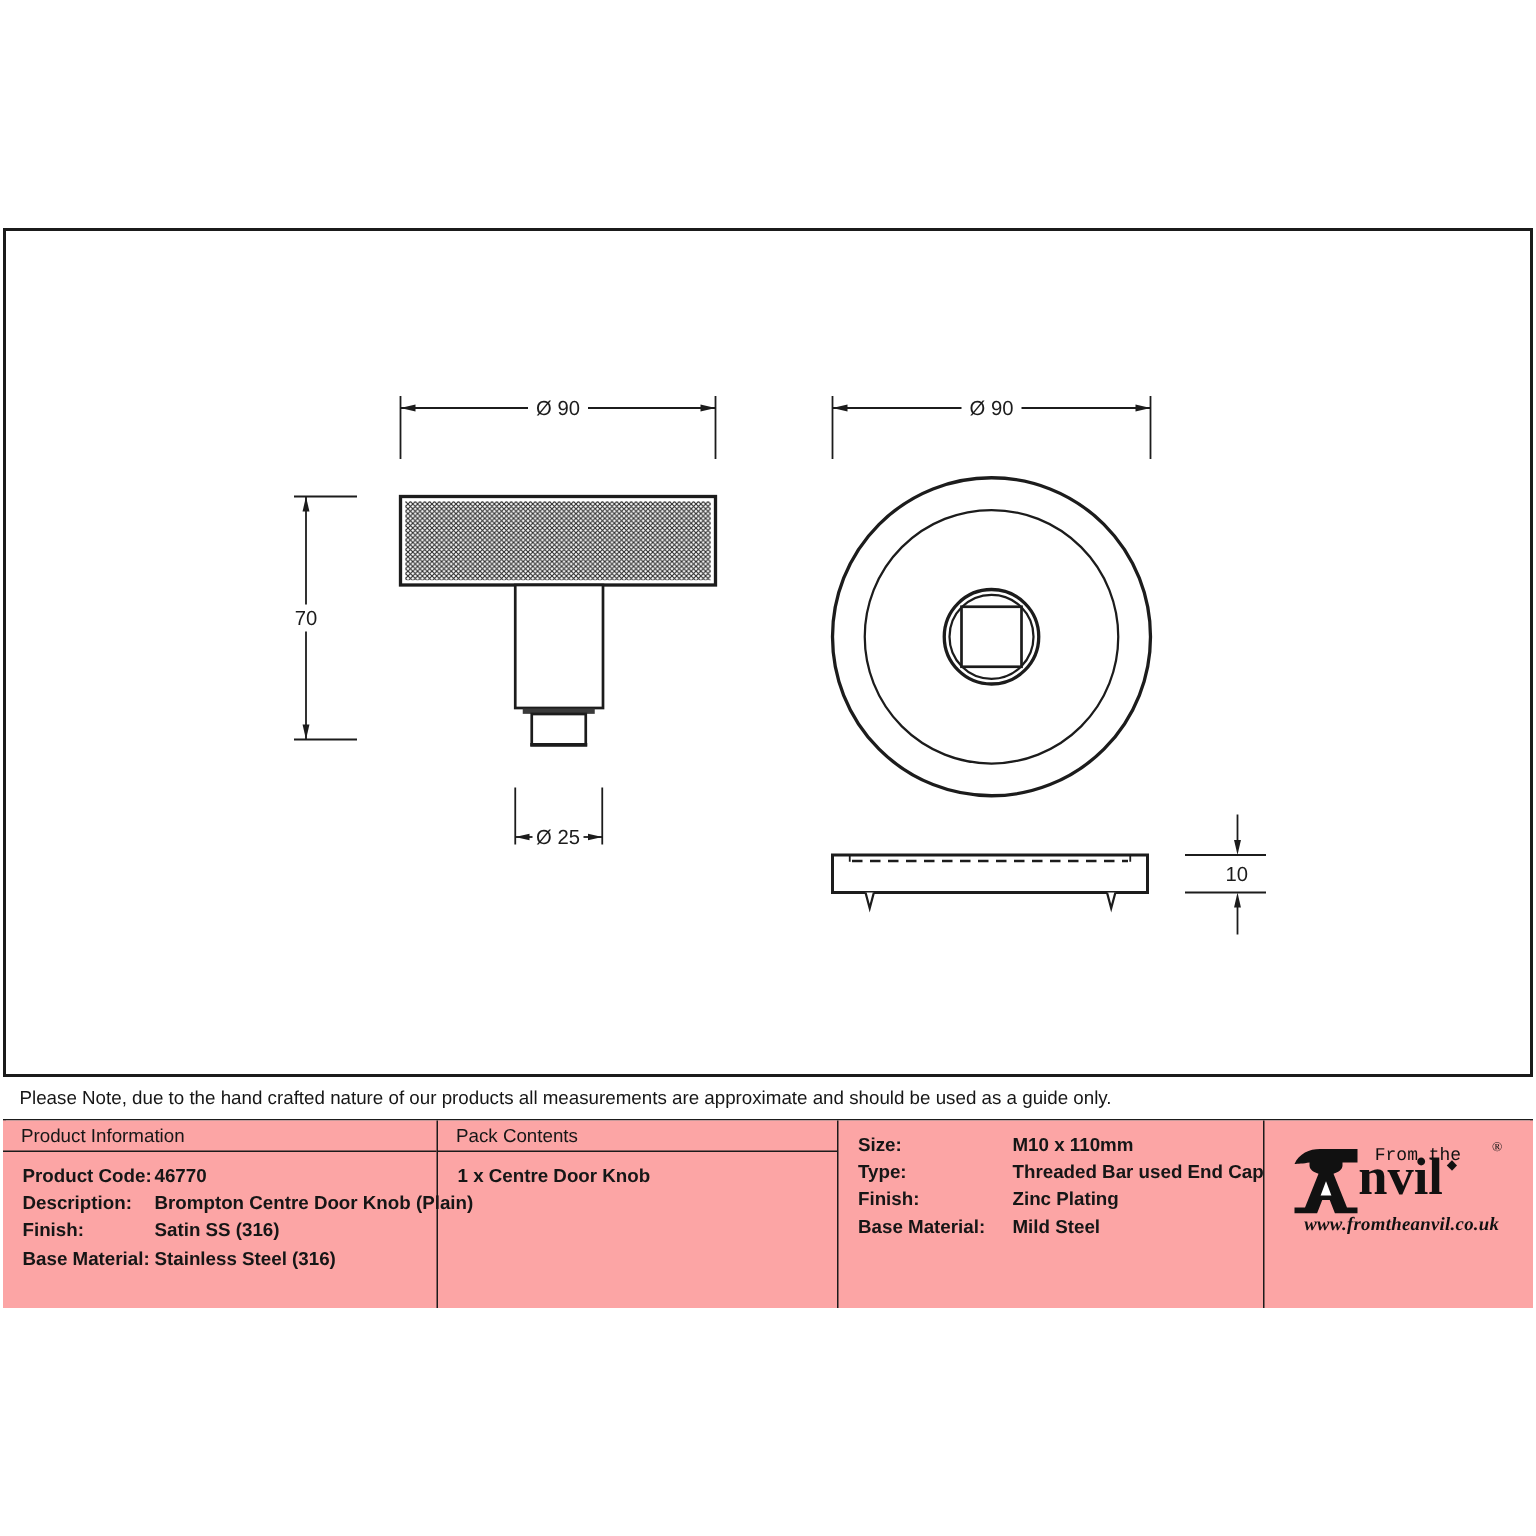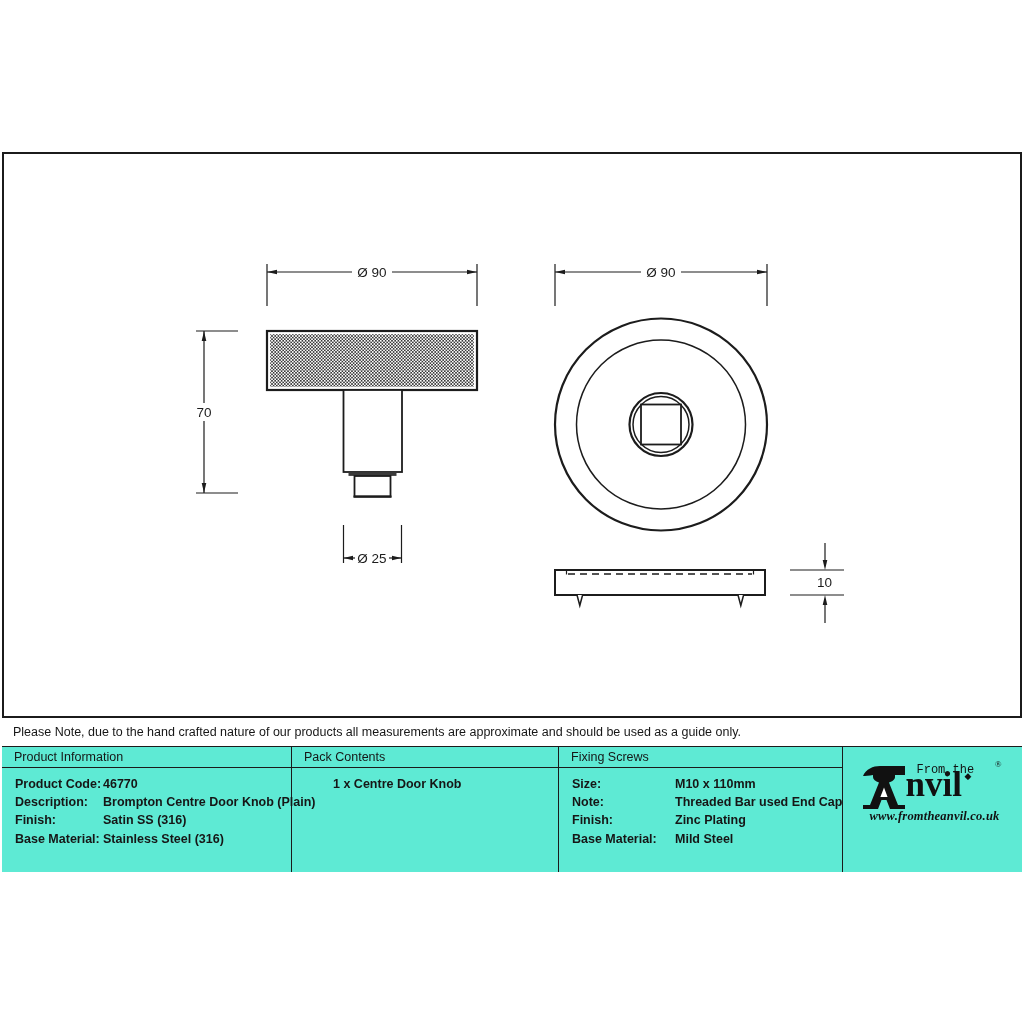--- a/index.html
+++ b/index.html
@@ -48,36 +48,36 @@
     font-size: 12.5px;
     background: #fff;
   }
 
   
   .info-table {
     position: absolute;
     left: 2px; right: 2px; top: 747px; bottom: 152px;
     box-sizing: border-box;
     display: flex;
-    background: #5eead4;
+    background: #fca5a5;
   }
   .col { box-sizing: border-box; }
   .col.bordered { border-right: 1.6px solid #1b1b1b; }
   .col-head {
     height: 21px;
     box-sizing: border-box;
     padding: 3px 0 0 12px;
     font-size: 12.5px;
   }
   .col-head.underlined { border-bottom: 1.6px solid #1b1b1b; }
   .col-body { padding: 7px 0 0 13px; font-size: 12.5px; line-height: 18.2px; font-weight: bold; }
   .kv-grid { display: grid; grid-template-columns: 88px 1fr; }
   .kv-grid.wide-label { grid-template-columns: 103px 1fr; }
   .kv-grid > div { white-space: nowrap; }
-  .pack-list div { white-space: nowrap; margin-left: 28px; }
+  .pack-list div { white-space: nowrap; }
 
   
   .logo-col { position: relative; }
   .logo-wrap {
     position: absolute;
     left: 50%; top: 13px;
     transform: translateX(-50%);
     width: 142px; height: 70px;
   }
   .anvil-icon { position: absolute; left: 0; top: 3px; width: 44px; height: 46px; }
@@ -224,25 +224,24 @@
   </div>
 
   <div class="col bordered" style="width:267px">
     <div class="col-head underlined">Pack Contents</div>
     <div class="col-body pack-list">
       <div>1 x Centre Door Knob</div>
     </div>
   </div>
 
   <div class="col bordered" style="width:284px">
-    <div class="col-head underlined">Fixing Screws</div>
     <div class="col-body kv-grid wide-label">
       <div>Size:</div>
       <div>M10 x 110mm</div>
-      <div>Note:</div>
+      <div>Type:</div>
       <div>Threaded Bar used End Cap</div>
       <div>Finish:</div>
       <div>Zinc Plating</div>
       <div>Base Material:</div>
       <div>Mild Steel</div>
     </div>
   </div>
 
   <div class="col logo-col" style="flex:1">
     <div class="logo-wrap">

